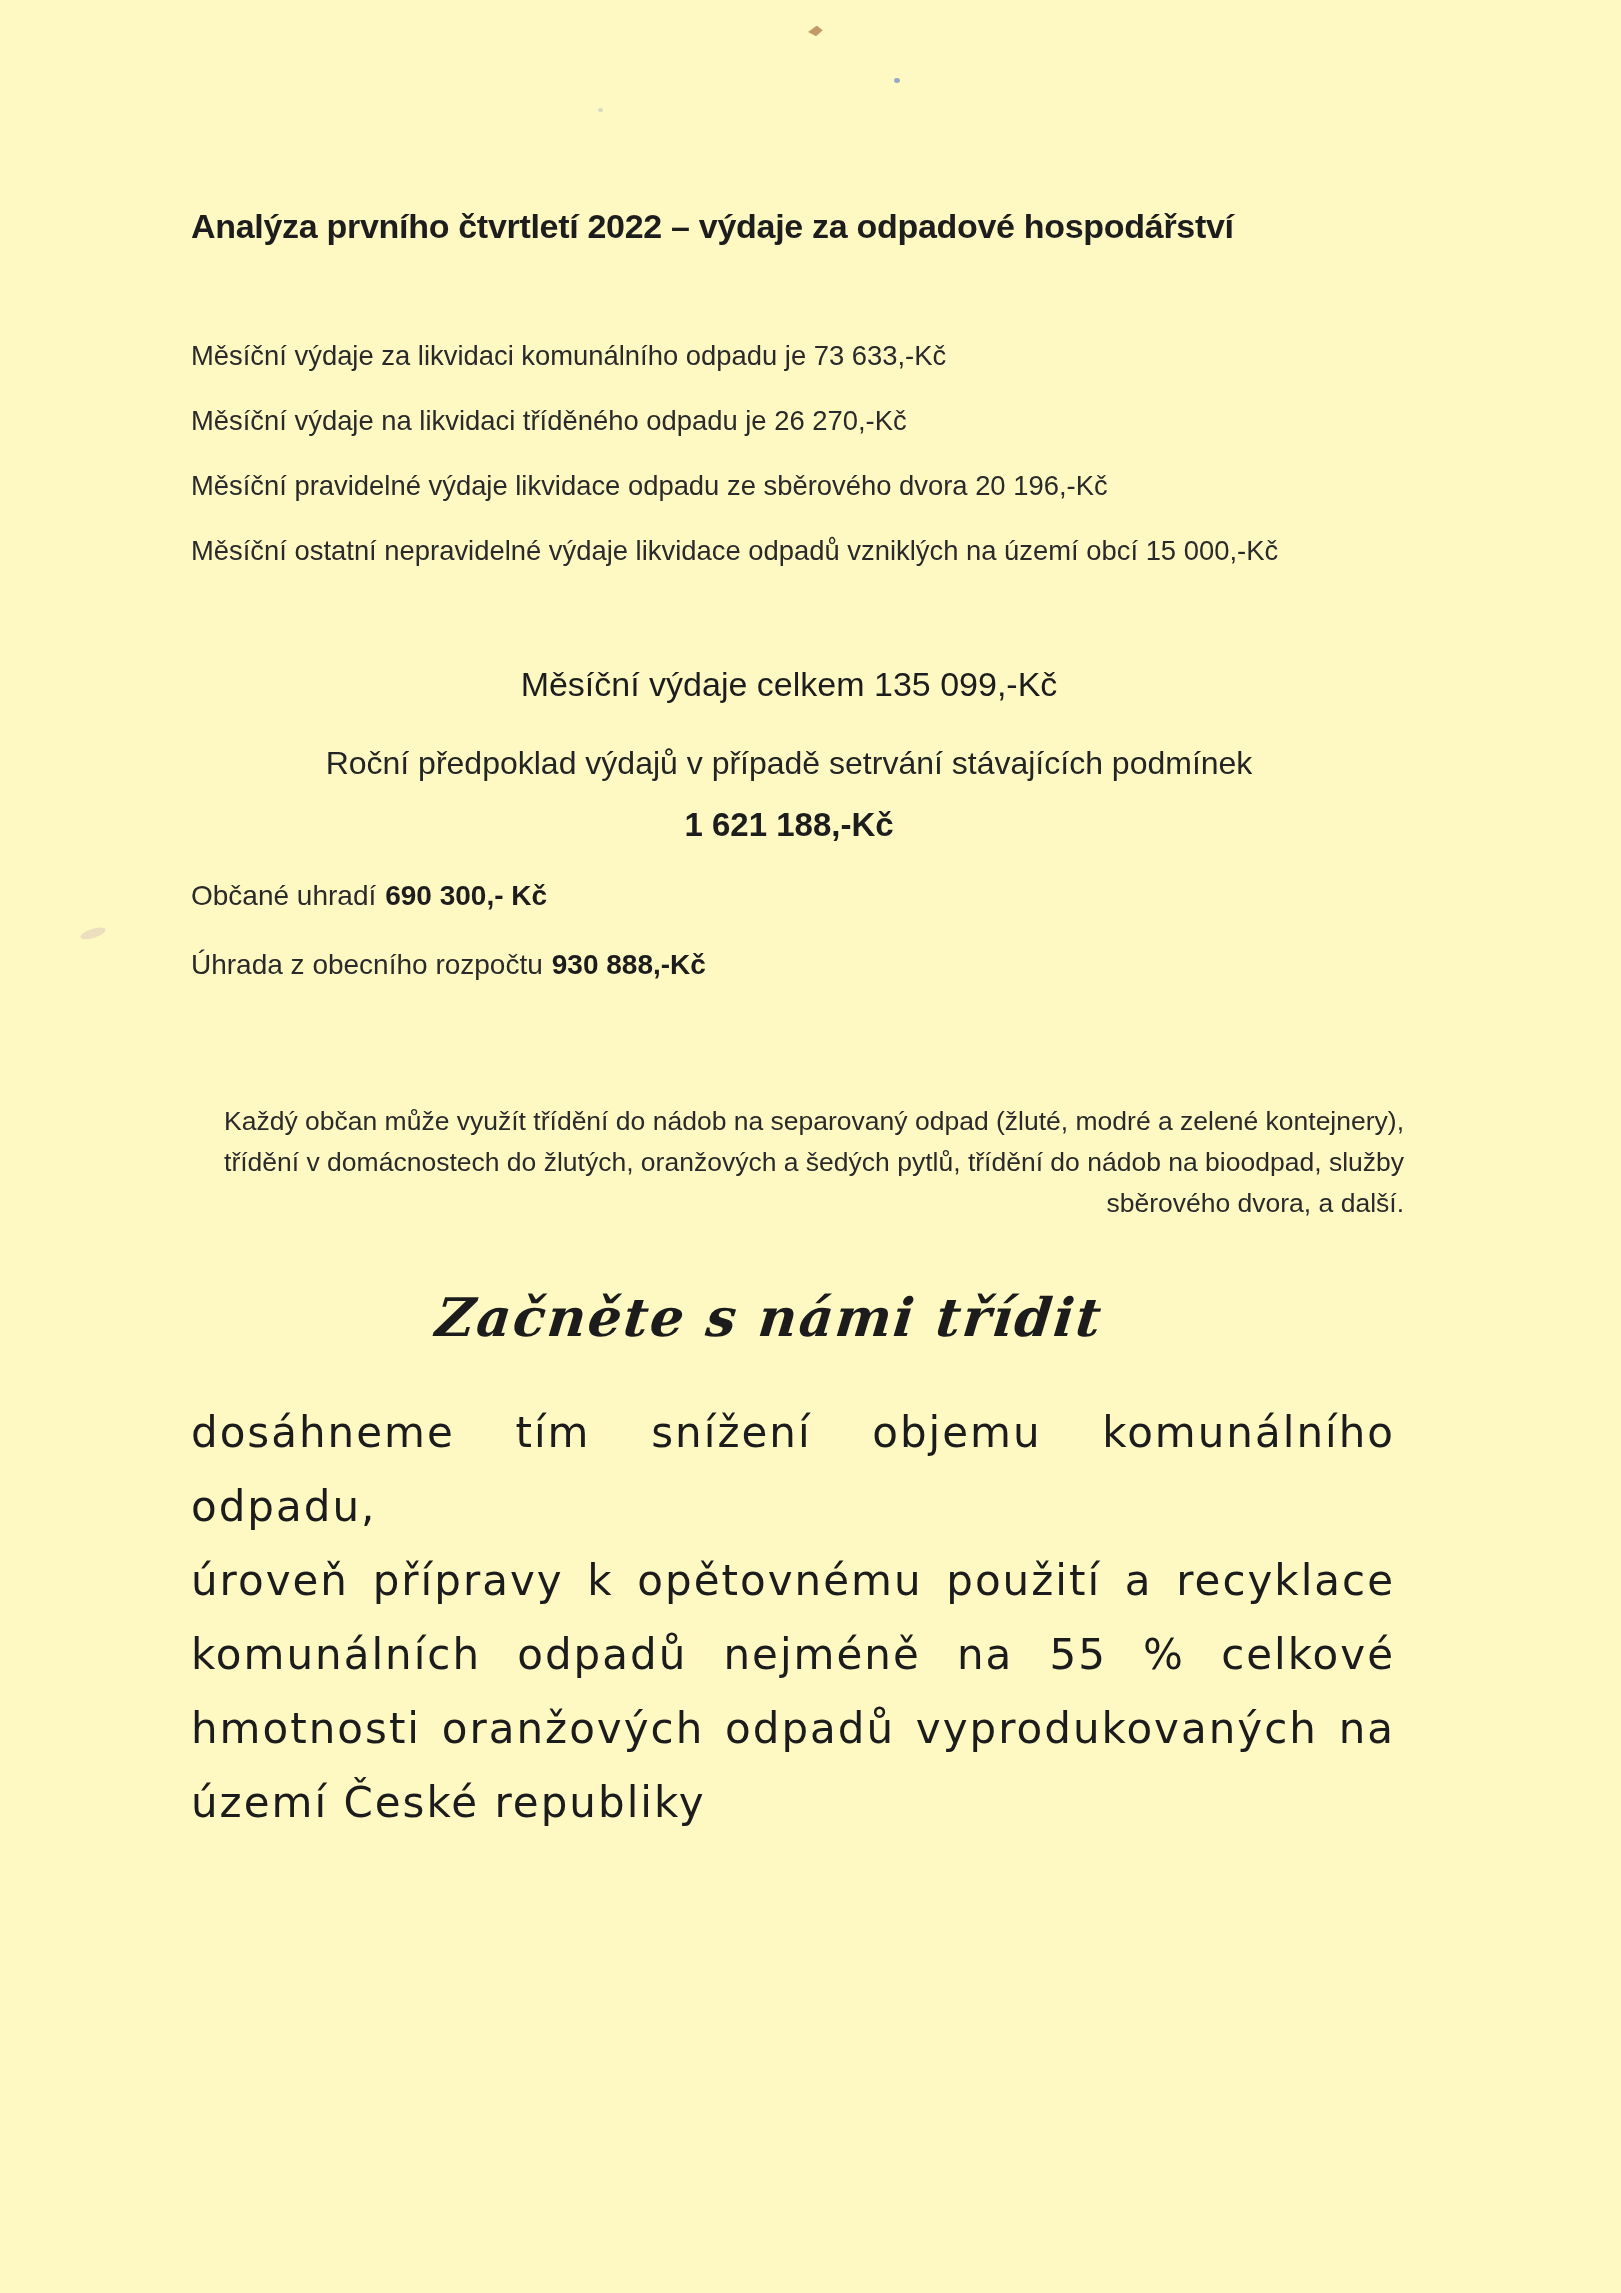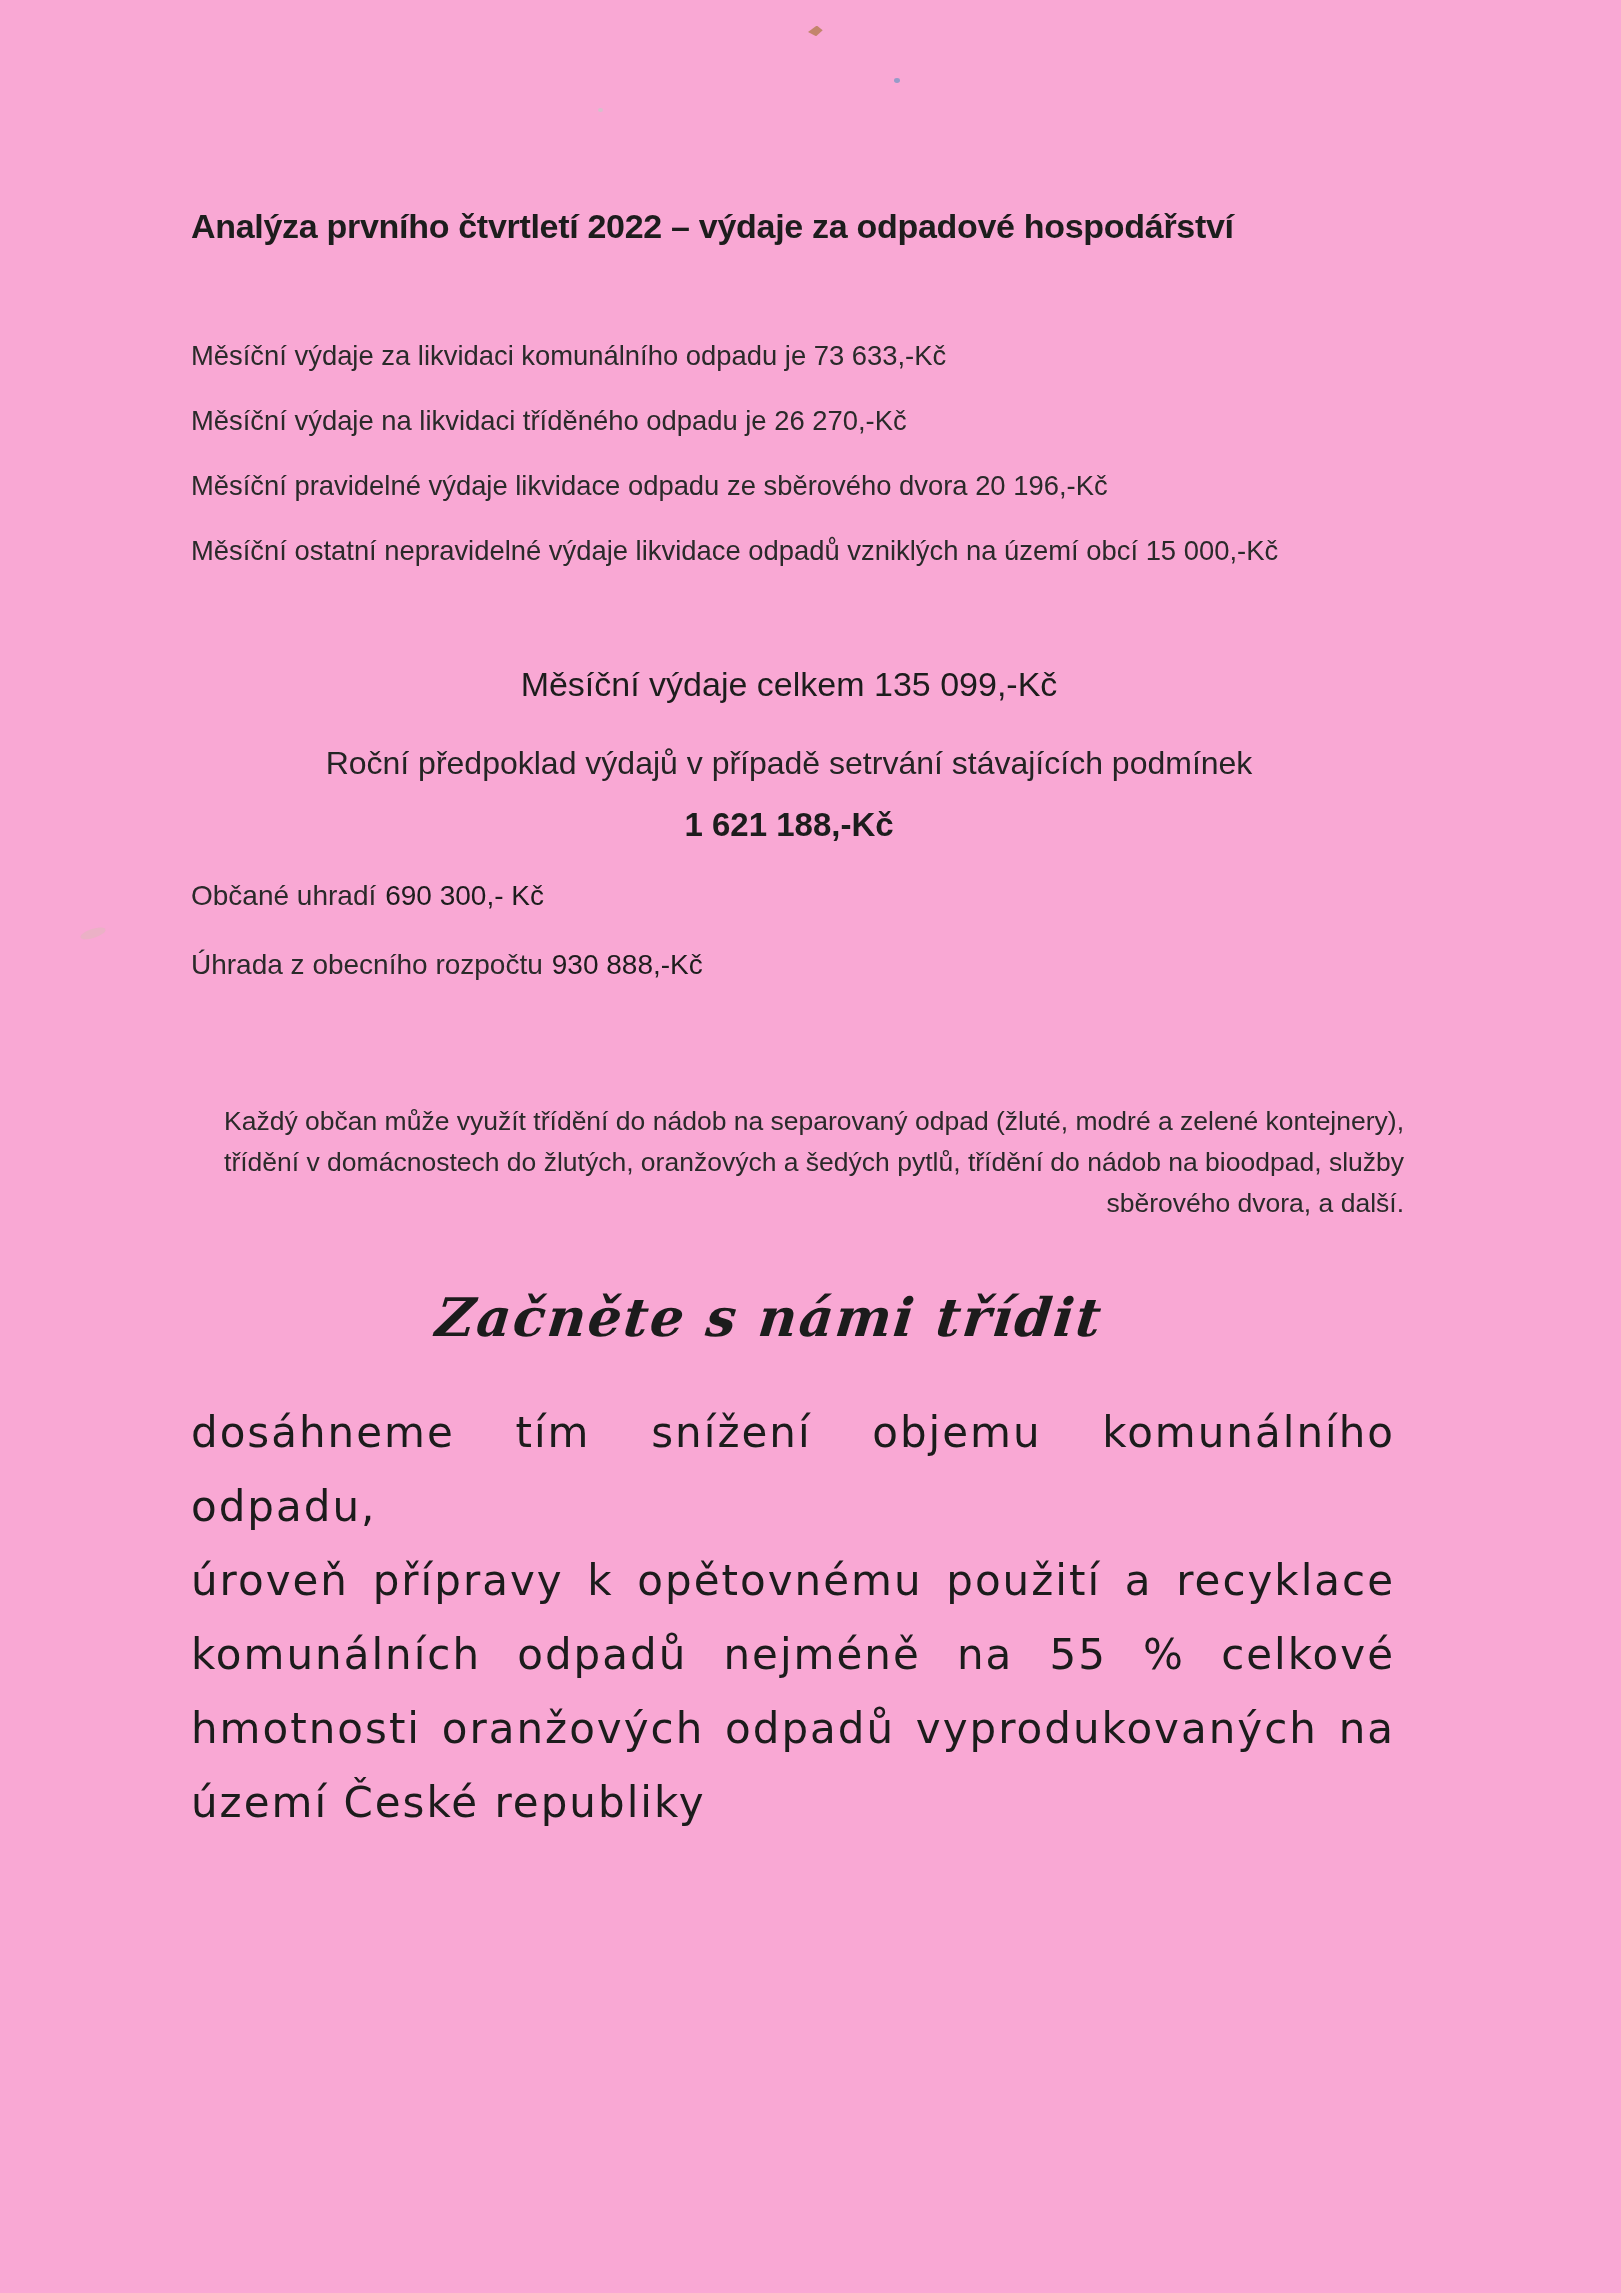--- a/index.html
+++ b/index.html
@@ -5,21 +5,21 @@
   html, body {
     margin: 0;
     padding: 0;
     background: #e9e9e9;
   }
   .page {
     position: relative;
     width: 1621px;
     height: 2294px;
     margin: 0 auto;
-    background: #f9a8d4;
+    background: #fef9c3;
     overflow: hidden;
     color: #222;
     font-family: "Liberation Sans", sans-serif;
   }
   
   .doc-title {
     position: absolute;
     left: 191px;
     top: 184px;
     width: 1206px;
@@ -70,21 +70,21 @@
   }
   
   .pay-line {
     position: absolute;
     left: 191px;
     font-size: 28px;
     color: #2a2a2a;
     white-space: nowrap;
   }
   .pay-line .amount {
-    font-weight: 400;
+    font-weight: 700;
     color: #1d1d1d;
     margin-left: 0.32em;
   }
   .citizens-line  { top: 880px; }
   .municipal-line { top: 949px; }
   
   .sorting-paragraph {
     position: absolute;
     left: 191px;
     top: 1074px;

